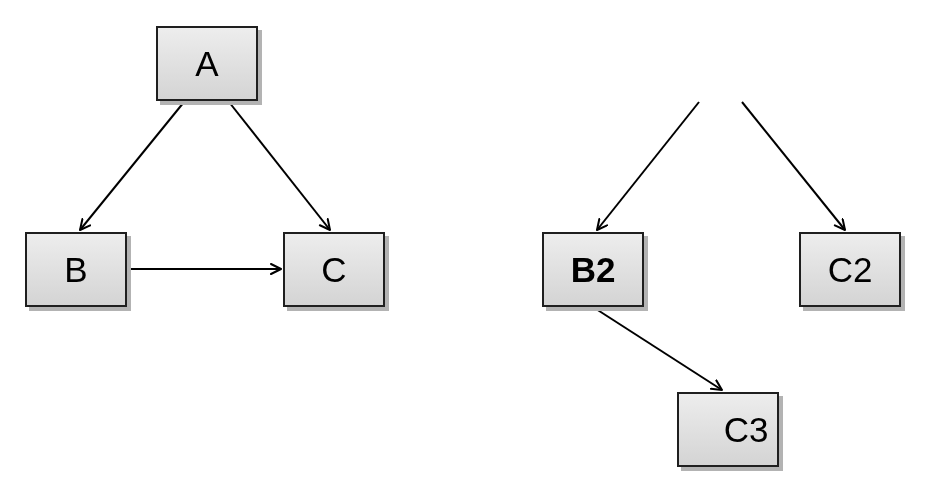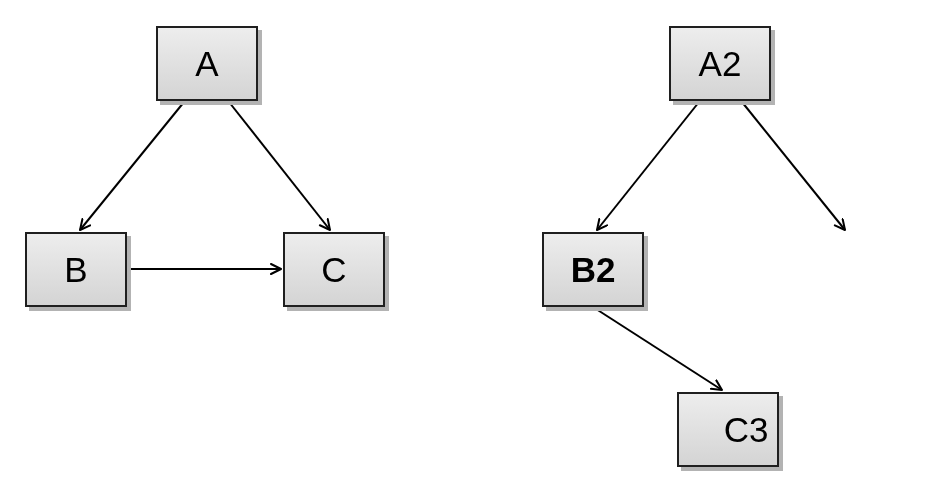--- a/index.html
+++ b/index.html
@@ -70,17 +70,17 @@
     <line x1="131" y1="269" x2="281" y2="269" marker-end="url(#arrowhead)"></line>
     <line x1="699" y1="102" x2="597" y2="230" marker-end="url(#arrowhead)"></line>
     <line x1="742" y1="102" x2="845" y2="230" marker-end="url(#arrowhead)"></line>
     <line x1="593" y1="307" x2="722" y2="390" marker-end="url(#arrowhead)"></line>
   </svg>
 
   <div class="node node-A">A</div>
   <div class="node node-B">B</div>
   <div class="node node-C">C</div>
 
-  <div class="node node-A2">A2</div>
   <div class="node node-B2">B2</div>
+  <div class="node node-C2">C2</div>
   <div class="node node-C3">C3</div>
 
 </div>
 
 </body></html>

